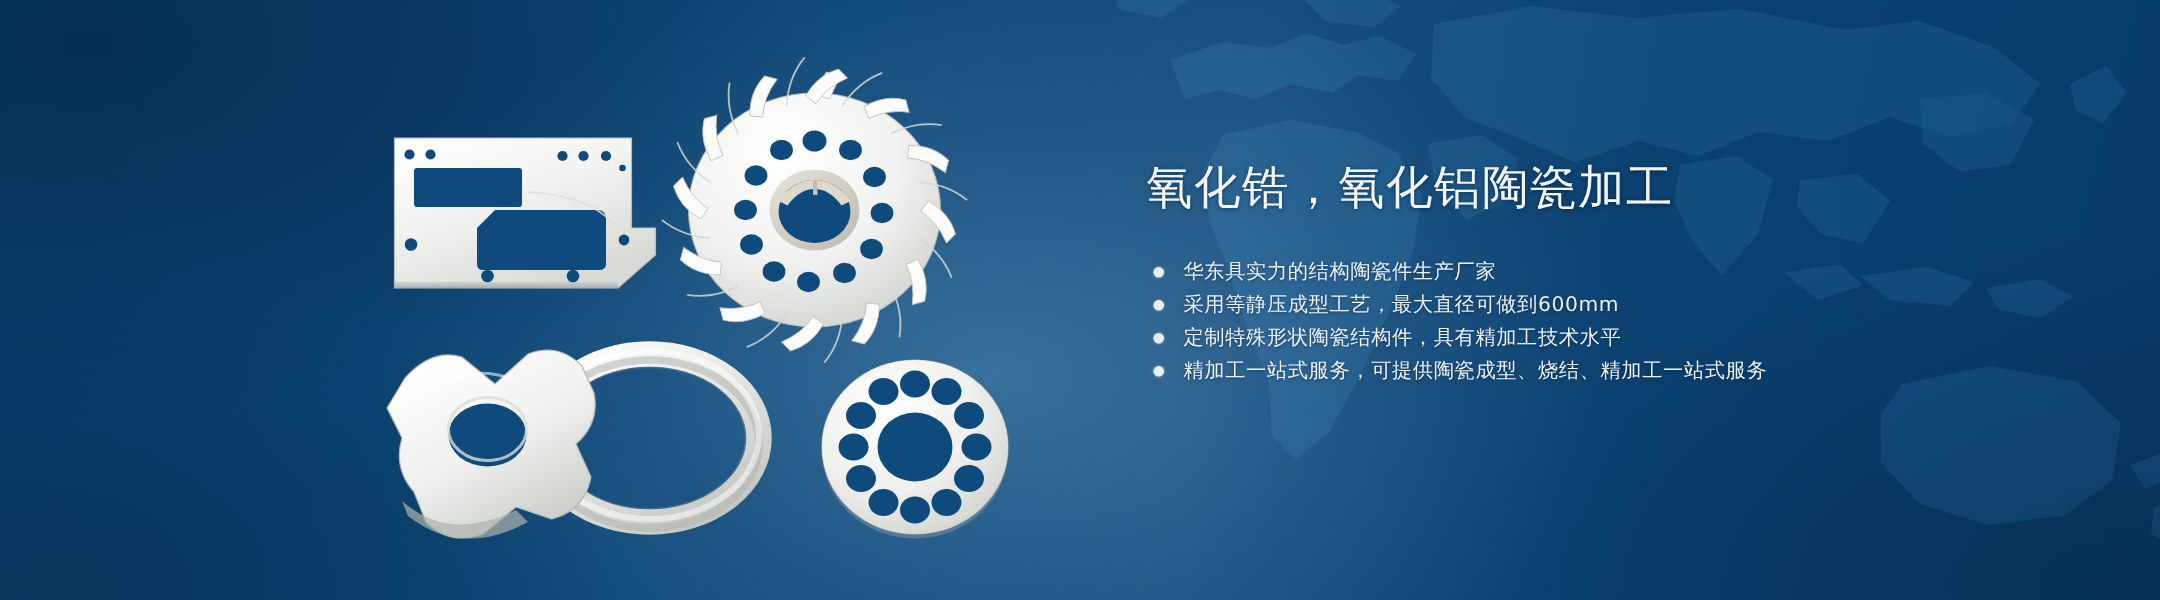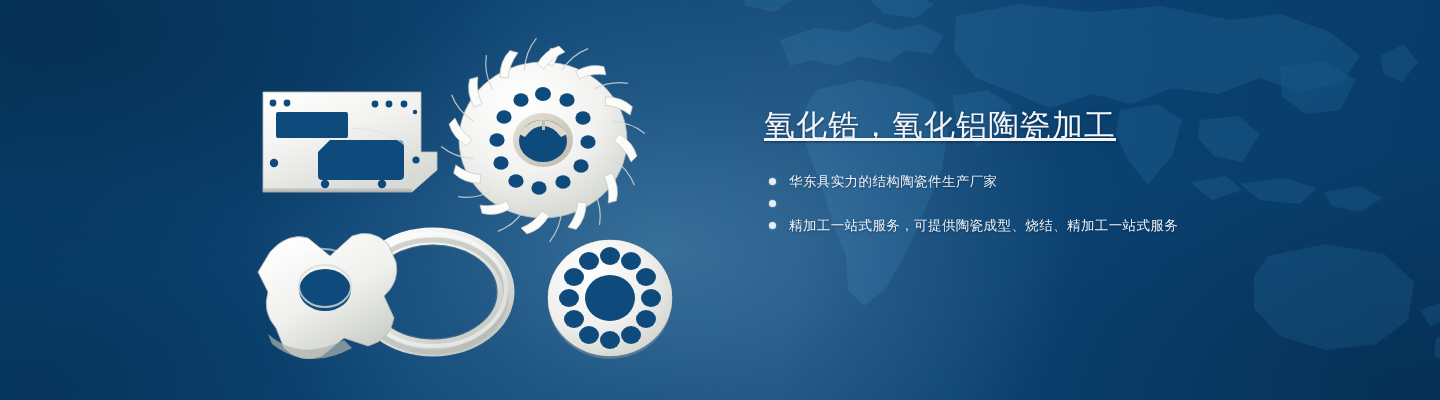--- a/index.html
+++ b/index.html
@@ -73,21 +73,20 @@
     width:620px;
   }
   .headline {
     font-size:31px;
     letter-spacing:1px;
     color:#f2f6fa;
     font-weight:400;
     line-height:42px;
     text-shadow:0 1px 3px rgba(0,20,45,0.55);
     white-space:nowrap;
-    text-decoration:underline;
   }
   .bullets { margin-top:24px; }
   .bullet-row {
     display:flex;
     align-items:center;
     height:22px;
   }
   .dot {
     width:7px; height:7px;
     border-radius:50%;
@@ -323,20 +322,25 @@
   <div class="copy">
     <div class="headline">氧化锆，氧化铝陶瓷加工</div>
 
     <div class="bullets">
       <div class="bullet-row">
         <span class="dot"></span>
         <span class="bullet-text">华东具实力的结构陶瓷件生产厂家</span>
       </div>
       <div class="bullet-row">
         <span class="dot"></span>
+        <span class="bullet-text">采用等静压成型工艺，最大直径可做到600mm</span>
+      </div>
+      <div class="bullet-row">
+        <span class="dot"></span>
+        <span class="bullet-text">定制特殊形状陶瓷结构件，具有精加工技术水平</span>
       </div>
       <div class="bullet-row">
         <span class="dot"></span>
         <span class="bullet-text">精加工一站式服务，可提供陶瓷成型、烧结、精加工一站式服务</span>
       </div>
     </div>
   </div>
 
 </div>
 

